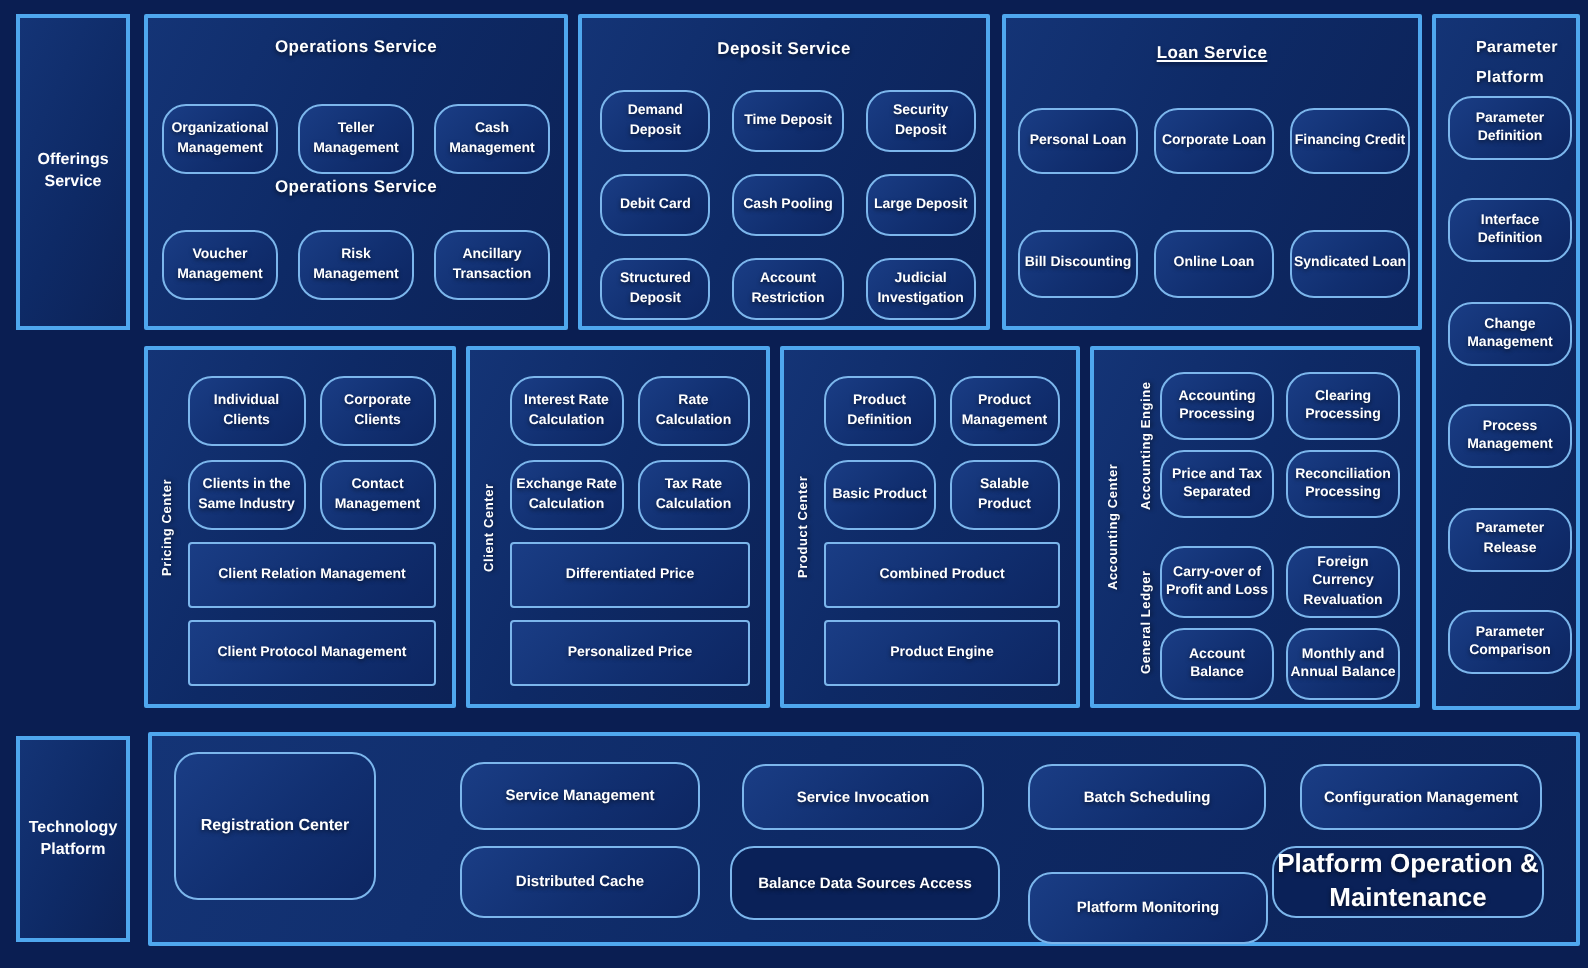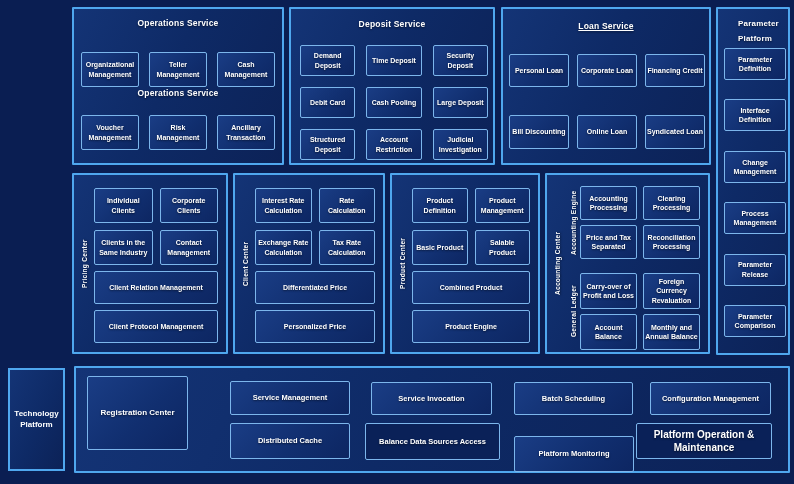--- a/index.html
+++ b/index.html
@@ -20,21 +20,21 @@
     position:absolute;left:8px;width:57px;
     border:2px solid #4FA7EE;
     background:linear-gradient(115deg,#143476 0%,#0e2a66 55%,#0c2257 100%);
     display:flex;align-items:center;justify-content:center;
     text-align:center;font-size:8px;line-height:1.35;padding:2px;
   }
   .box{
     position:absolute;
     border:1px solid #7CB6EC;
     background:linear-gradient(135deg,#1a3d85 0%,#112f70 55%,#0d2662 100%);
-    border-radius:2px;
+    border-radius:12px;
     display:flex;align-items:center;justify-content:center;
     text-align:center;font-size:7px;line-height:1.3;padding:1px;
     text-shadow:0 1px 2px rgba(0,0,0,.55);
   }
   .box.dark{background:#0A2158;}
   .ptitle{
     position:absolute;left:0;right:0;text-align:center;
     font-size:8.5px;letter-spacing:.2px;
     text-shadow:0 1px 2px rgba(0,0,0,.55);
   }
@@ -79,20 +79,23 @@
     text-shadow:0 1px 2px rgba(0,0,0,.55);
   }
   .acct-grid{flex:1;display:grid;grid-template-columns:1fr 1fr;gap:5px 6px;}
   .acct-grid .box{position:relative;}
 </style>
 </head>
 <body>
 
 <div id="stage">
 
+  <div class="railbox" style="top:7px;height:158px;">
+    <span>Offerings Service</span>
+  </div>
   <div class="railbox" style="top:368px;height:103px;">
     <span>Technology Platform</span>
   </div>
 
   <div class="panel" style="left:72px;top:7px;width:212px;height:158px;">
     <div class="ptitle" style="top:9px;">Operations Service</div>
     <div class="box" style="left:7px;top:43px;width:58px;height:35px;">Organizational Management</div>
     <div class="box" style="left:75px;top:43px;width:58px;height:35px;">Teller Management</div>
     <div class="box" style="left:143px;top:43px;width:58px;height:35px;">Cash Management</div>
     <div class="ptitle" style="top:79px;">Operations Service</div>
@@ -204,16 +207,16 @@
 
   <div class="panel" style="left:74px;top:366px;width:716px;height:107px;">
     <div class="box" style="left:11px;top:8px;width:101px;height:74px;font-size:8px;">Registration Center</div>
     <div class="box" style="left:154px;top:13px;width:120px;height:34px;font-size:7.5px;">Service Management</div>
     <div class="box" style="left:154px;top:55px;width:120px;height:36px;font-size:7.5px;">Distributed Cache</div>
     <div class="box" style="left:295px;top:14px;width:121px;height:33px;font-size:7.5px;">Service Invocation</div>
     <div class="box dark" style="left:289px;top:55px;width:135px;height:37px;font-size:7.5px;">Balance Data Sources Access</div>
     <div class="box" style="left:438px;top:14px;width:119px;height:33px;font-size:7.5px;">Batch Scheduling</div>
     <div class="box" style="left:438px;top:68px;width:120px;height:36px;font-size:7.5px;">Platform Monitoring</div>
     <div class="box" style="left:574px;top:14px;width:121px;height:33px;font-size:7.5px;">Configuration Management</div>
-    <div class="box dark" style="left:560px;top:55px;width:136px;height:36px;font-size:10px;">Platform Operation &amp; Maintenance</div>
+    <div class="box dark" style="left:560px;top:55px;width:136px;height:36px;font-size:13px;">Platform Operation &amp; Maintenance</div>
   </div>
 
 </div>
 
 </body></html>

